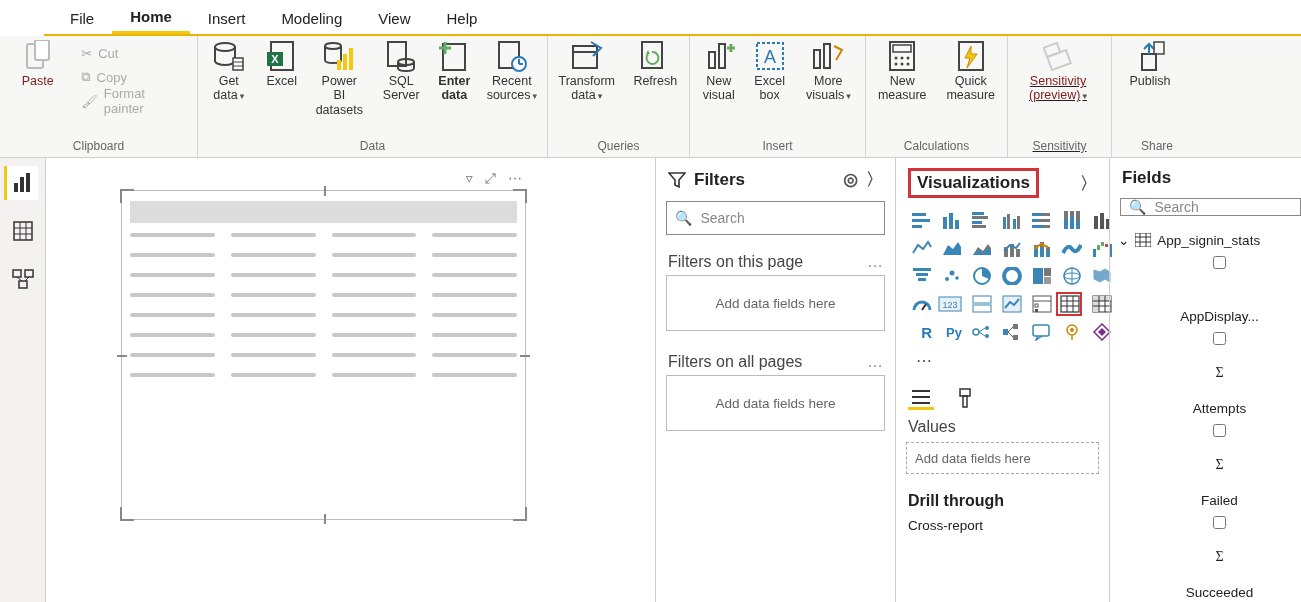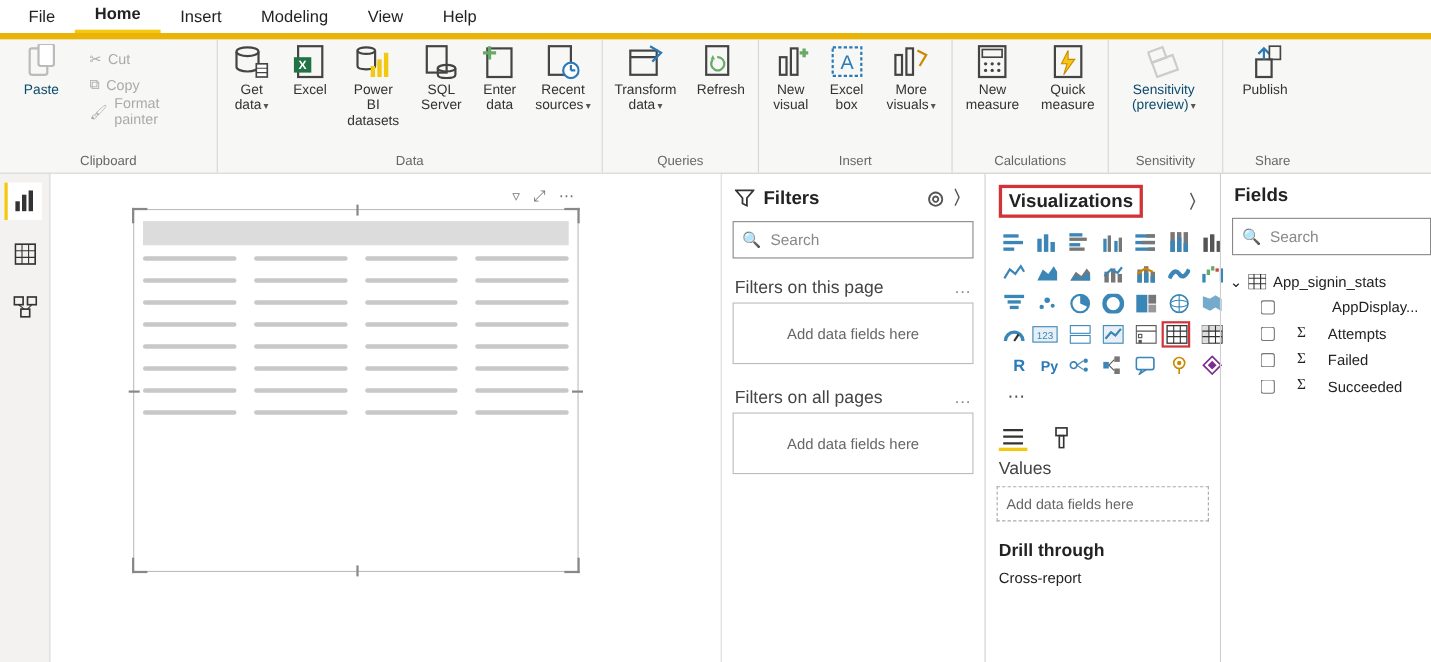--- a/index.html
+++ b/index.html
@@ -1,29 +1,29 @@
 <!DOCTYPE html>
 <html><head>
 <meta charset="utf-8">
 <style>
   * { box-sizing: border-box; }
   body { margin:0; font-family: "Segoe UI", Arial, sans-serif; font-size:13px; color:#222; background:#fff; width:1301px; height:602px; overflow:hidden;}
   
-  .tabstrip { display:flex; align-items:flex-end; height:36px; padding:0 8px; border-bottom:6px solid #eab308;}
+  .tabstrip { display:flex; align-items:center; height:36px; padding:0 8px; border-bottom:2px solid #eab308;margin-left:44px;}
   .tab { padding:8px 18px 6px; font-size:15px; cursor:pointer;}
   .tab.active { font-weight:600; border-bottom:3px solid #f2c811; }
   
   .ribbon { display:flex; background:#f7f7f5; border-bottom:1px solid #cfcfcf; height:122px; }
   .group { border-right:1px solid #d6d6d6; display:flex; flex-direction:column; justify-content:space-between; padding:4px 10px 0; }
   .group-row { display:flex; align-items:flex-start; gap:16px; flex:1;}
   .group-label { text-align:center; font-size:12px; color:#666; padding:4px 0;}
   .rbtn { display:flex; flex-direction:column; align-items:center; width:56px; cursor:pointer; gap:2px; font-size:12.5px; line-height:1.15; text-align:center; color:#333;}
   .rbtn.wide{ width:68px;}
   .rbtn .ic { width:32px; height:32px; display:flex; align-items:center; justify-content:center;}
-  .rbtn.disabled { color:#0c4a6e;align-items:center; }
+  .rbtn.disabled { color:#7f1d1d;align-items:center; }
   .rbtn .arrow::after { content:"\25BE"; font-size:9px; margin-left:2px; color:#555;}
   .clip-col { display:flex; flex-direction:column; gap:2px; font-size:13px; color:#aaa; padding-top:2px;}
   .clip-col .row { display:flex; align-items:center; gap:6px; height:22px;}
   
   .main { display:flex; height:444px;}
   .viewbar { width:46px; background:#f3f2f1; border-right:1px solid #cfcfcf; display:flex; flex-direction:column; align-items:center; padding-top:8px; gap:14px;}
   .viewbar .vbtn { width:34px; height:34px; display:flex; align-items:center; justify-content:center; cursor:pointer;}
   .viewbar .vbtn.active { background:#fff; border-left:3px solid #f2c811; margin-left:-3px;}
   .canvas { flex:1; position:relative; background:#fff; }
   .vis-placeholder { position:absolute; left:75px; top:12px; width:405px; height:350px;}
@@ -58,21 +58,21 @@
   .viz-grid .v.sel{ border:2px solid #d13438; }
   .format-row{ display:flex; gap:18px; padding:6px 12px 2px;}
   .format-row .f{width:26px;height:24px;display:flex;align-items:center;justify-content:center;cursor:pointer;}
   .format-row .f.active{ border-bottom:3px solid #f2c811;}
   .viz .sub{ padding:6px 12px 2px; font-size:16px; color:#444;}
   .viz .drop2{ margin:4px 10px 12px; border:1px dashed #aaa; height:32px; display:flex; align-items:center; padding:0 8px; color:#666; font-size:13px;}
   .drill{ padding:6px 12px 4px; font-size:16px; font-weight:600;}
   .cross{ padding:4px 12px; font-size:13.5px;}
   .fields-tree{ padding:4px 8px; font-size:13.5px;}
   .ft-table{ display:flex; align-items:center; gap:6px; padding:4px 0; cursor:pointer;}
-  .ft-field{ display:flex; align-items:center; gap:20px; padding:4px 0 4px 28px;}
+  .ft-field{ display:flex; align-items:center; gap:20px; padding:4px 0 4px 28px;flex-direction:column;}
   .ft-field input{ margin:0;}
   .sigma{ font-family:serif; font-size:14px;}
   svg { display:block;}
 </style>
 </head>
 <body>
 
 <div class="tabstrip">
   <div class="tab">File</div>
   <div class="tab active">Home</div>
@@ -152,21 +152,21 @@
       <div class="rbtn">
         <div class="ic">
             <svg width="30" height="32">
               <rect x="2" y="2" width="18" height="24" fill="none" stroke="#444" stroke-width="2"></rect>
               <ellipse cx="20" cy="22" rx="8" ry="3" fill="none" stroke="#444" stroke-width="2"></ellipse>
               <path d="M12 22v6c0 2 3.5 3 8 3s8-1 8-3v-6" fill="none" stroke="#444" stroke-width="2"></path>
             </svg>
           </div>
         <span>SQL Server</span>
       </div>
-      <div class="rbtn" style="width:44px;">
+      <div class="rbtn" style="width:44px;font-weight:bold;">
         <div class="ic">
             <svg width="30" height="32">
               <rect x="4" y="4" width="22" height="26" fill="none" stroke="#444" stroke-width="2"></rect>
               <line x1="0" y1="8" x2="12" y2="8" stroke="#6a6" stroke-width="3"></line>
               <line x1="6" y1="2" x2="6" y2="14" stroke="#6a6" stroke-width="3"></line>
             </svg>
           </div>
         <span>Enter data</span>
       </div>
       <div class="rbtn wide">
@@ -269,21 +269,21 @@
               <rect x="2" y="2" width="24" height="28" fill="none" stroke="#444" stroke-width="2"></rect>
               <path d="M14 6l-6 12h5l-3 10 10-14h-6z" fill="#f2c811" stroke="#c80" stroke-width="1"></path>
             </svg>
           </div>
         <span>Quick measure</span>
       </div>
     </div>
     <div class="group-label">Calculations</div>
   </div>
 
-  <div class="group" style="width:104px;">
+  <div class="group" style="width:104px;text-decoration:underline;">
     <div class="group-row">
       <div class="rbtn disabled wide" style="width:80px;">
         <div class="ic">
             <svg width="30" height="30">
               <rect x="6" y="12" width="20" height="14" fill="none" stroke="#ccc" stroke-width="2" transform="rotate(-20 16 19)"></rect>
               <rect x="2" y="4" width="14" height="10" fill="none" stroke="#ccc" stroke-width="2" transform="rotate(-20 9 9)"></rect>
             </svg>
           </div>
         <span class="arrow">Sensitivity (preview)</span>
       </div>

